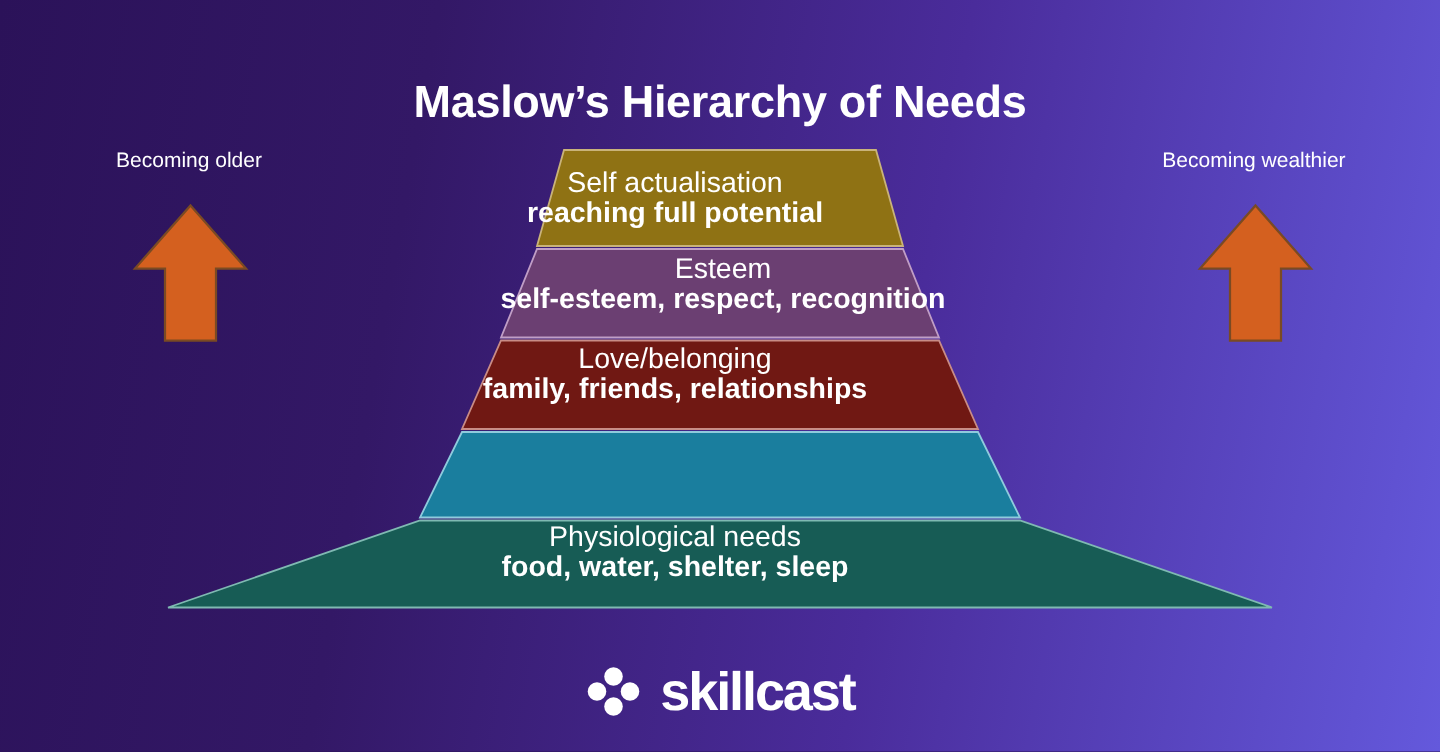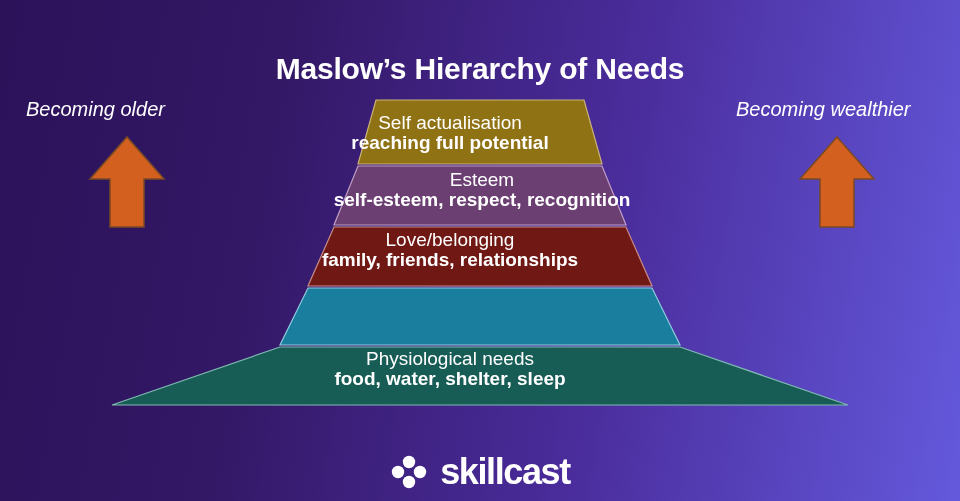--- a/index.html
+++ b/index.html
@@ -33,23 +33,23 @@
     font-weight: bold;
     letter-spacing: -0.2px;
     white-space: nowrap;
     margin-top: 24px;
   }
 
   
   .side-label {
     position: absolute;
     color: #ffffff;
-    font-size: 20px;
+    font-size: 14px;
     white-space: nowrap;
-    font-style: italic;
+    text-align: center;
   }
   #label-left  { top: 98px; left: 26px;  width: 200px; }
   #label-right { top: 98px; left: 736px; width: 200px; }
 
   
   .arrow-wrap {
     position: absolute;
     width: 78px;
     height: 94px;
   }
@@ -97,21 +97,20 @@
   
   #logo {
     position: absolute;
     top: 443px;
     left: 0;
     width: 960px;
     display: flex;
     align-items: center;
     justify-content: center;
     gap: 12px;
-    margin-top: 11px;
   }
   #logo-mark { width: 38px; height: 34px; display: block; }
   #logo-text {
     color: #ffffff;
     font-size: 36px;
     font-weight: bold;
     letter-spacing: -1.4px;
     line-height: 36px;
   }
 </style>

